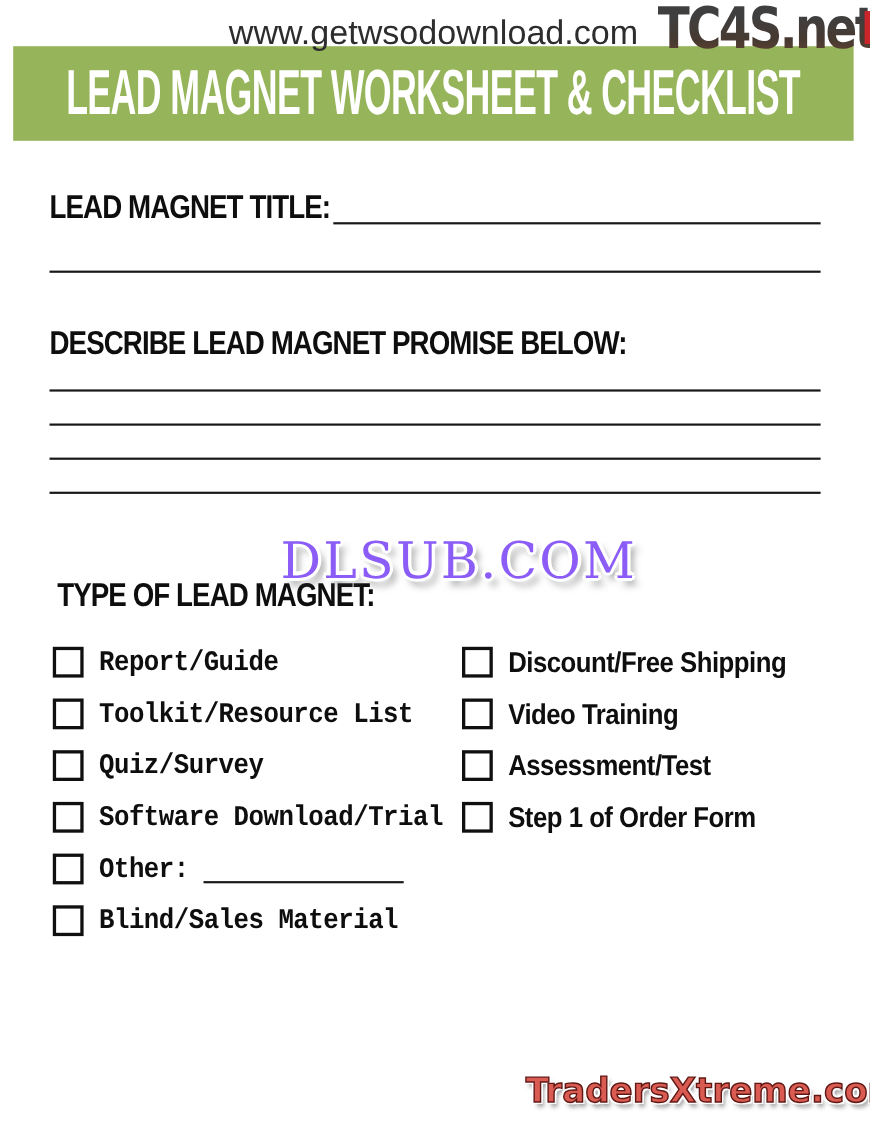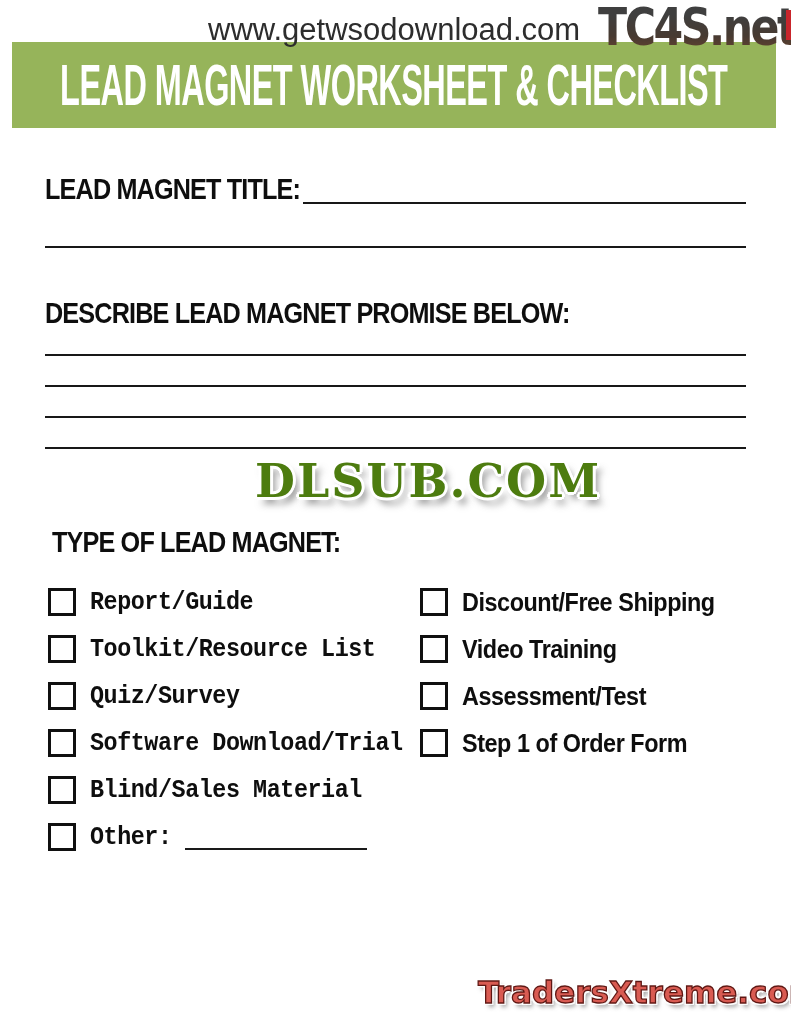--- a/index.html
+++ b/index.html
@@ -32,23 +32,23 @@
     transform:scaleX(0.56);transform-origin:center center;line-height:1;
   }
   
   .heading{
     position:absolute;font-weight:bold;font-size:30px;letter-spacing:-1px;color:#0e0e0e;
     white-space:nowrap;transform:scaleX(0.84);transform-origin:left center;line-height:1;
   }
   .rule{position:absolute;border-top:2px solid #181818;height:0;}
   
   .dlsub{
-    position:absolute;left:255px;top:458px;z-index:6;
-    font-family:"DejaVu Serif",serif;font-weight:bold;font-size:46px;letter-spacing:2px;
-    color:#4d7c0f;white-space:nowrap;line-height:1;
+    position:absolute;left:255px;top:486px;z-index:6;
+    font-family:"DejaVu Serif",serif;font-weight:normal;font-size:46px;letter-spacing:2px;
+    color:#8b5cf6;white-space:nowrap;line-height:1;
     text-shadow:
       -2px -2px 0 #fff, 2px -2px 0 #fff, -2px 2px 0 #fff, 2px 2px 0 #fff,
       0 -3px 0 #fff, 0 3px 0 #fff, -3px 0 0 #fff, 3px 0 0 #fff,
       5px 7px 7px rgba(70,70,70,0.55);
   }
   .footer-logo{
     position:absolute;left:478px;top:974px;z-index:6;
     font-family:"DejaVu Sans",sans-serif;font-weight:bold;font-size:31px;
     color:#d95b52;-webkit-text-stroke:1.3px #5e1713;white-space:nowrap;line-height:1.2;
     text-shadow:
@@ -112,26 +112,26 @@
     <div class="check-row">
       <span class="cb"></span>
       <span class="lbl">Quiz/Survey</span>
     </div>
     <div class="check-row">
       <span class="cb"></span>
       <span class="lbl">Software Download/Trial</span>
     </div>
     <div class="check-row">
       <span class="cb"></span>
-      <span class="lbl">Blind/Sales Material</span>
+      <span class="lbl">Other:</span>
+      <span class="other-line"></span>
     </div>
     <div class="check-row">
       <span class="cb"></span>
-      <span class="lbl">Other:</span>
-      <span class="other-line"></span>
+      <span class="lbl">Blind/Sales Material</span>
     </div>
   </div>
 
   <div class="col col-right">
     <div class="check-row">
       <span class="cb"></span>
       <span class="lbl">Discount/Free Shipping</span>
     </div>
     <div class="check-row">
       <span class="cb"></span>

